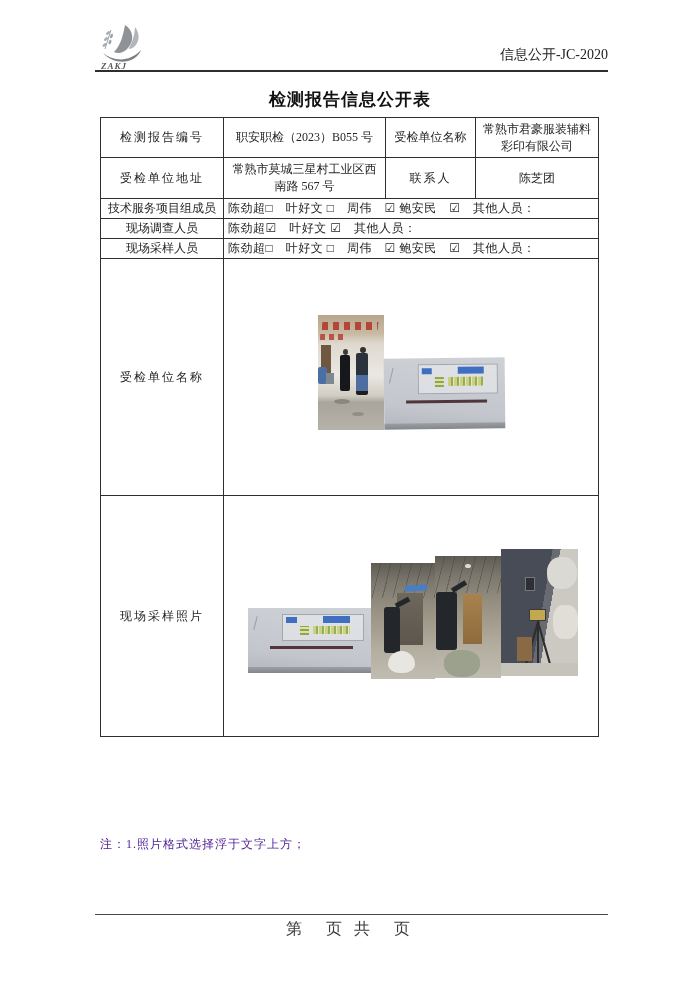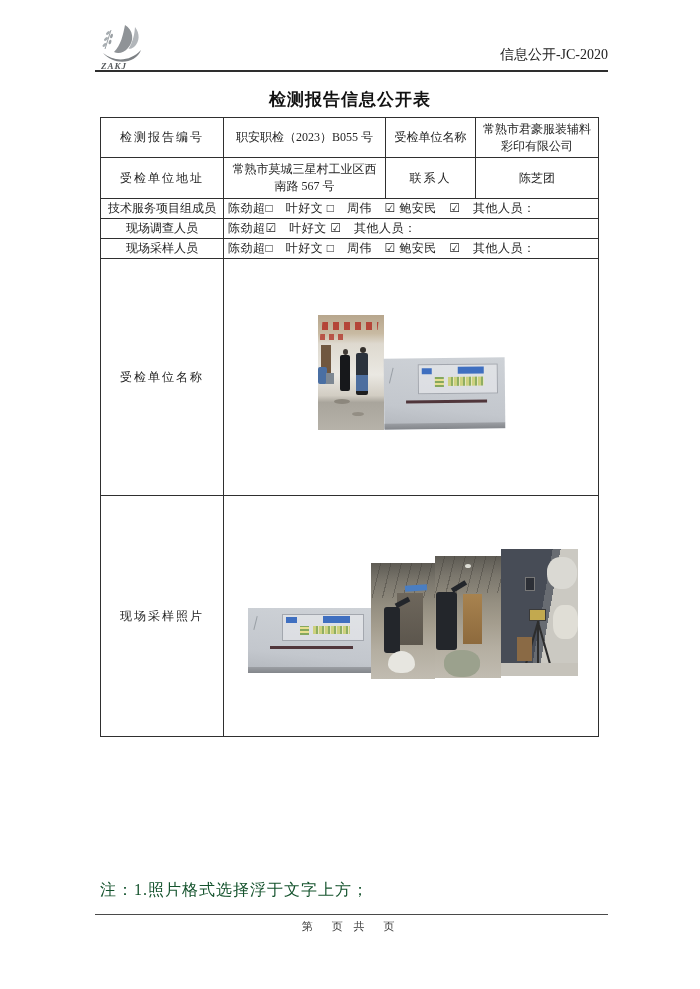--- a/index.html
+++ b/index.html
@@ -26,24 +26,24 @@
                   padding:1px 4px; overflow:hidden; }
   .lbl { text-align:center; letter-spacing:2px; }
   .lbl.tight { letter-spacing:0; padding:1px 1px;text-align:center; }
   .ctr { text-align:center; }
   .chk { padding-left:8px; letter-spacing:.5px; }
   .r40 td { height:40px; } .r41 td { height:41px; } .r19 td { height:19px; }
   .r20 td { height:20px; } .r38 td { height:38px; }
   .photo-cell { position:relative; padding:0; }
   .pc1 { height:237px; } .pc2 { height:241px; }
   
-  .note { position:absolute; left:100px; top:836px; font-size:16px; letter-spacing:1px; color:#14532d;margin-top:44px; }
+  .note { position:absolute; left:100px; top:836px; font-size:12px; letter-spacing:1px; color:#4c1d95; }
   .footer-rule { position:absolute; left:95px; top:914px; width:513px; height:1px; background:#4a4a4a; }
   .footer { position:absolute; left:0; top:919px; width:100%; text-align:center;
-            font-size:11px; letter-spacing:4px; color:#3a3a3a; }
+            font-size:16px; letter-spacing:4px; color:#3a3a3a; }
   
   .photo { position:absolute; overflow:hidden; }
   .photo div { position:absolute; }
   
   .pA { left:94px; top:56px; width:66px; height:115px;
         background:linear-gradient(180deg,#b7a68d 0%,#c8baa2 16%,#ded9cf 25%,#eae8e2 52%,#d2cdc3 70%,#a9a59c 76%,#b6b2a9 100%); }
   .pA .graffiti  { left:4px; top:7px; width:56px; height:8px; transform:skewX(-6deg);
                    background:repeating-linear-gradient(90deg,#b3392d 0 6px,transparent 6px 11px); opacity:.9; }
   .pA .graffiti2 { left:2px; top:19px; width:24px; height:6px; transform:skewX(-6deg);
                    background:repeating-linear-gradient(90deg,#b3392d 0 5px,transparent 5px 9px); opacity:.8; }

